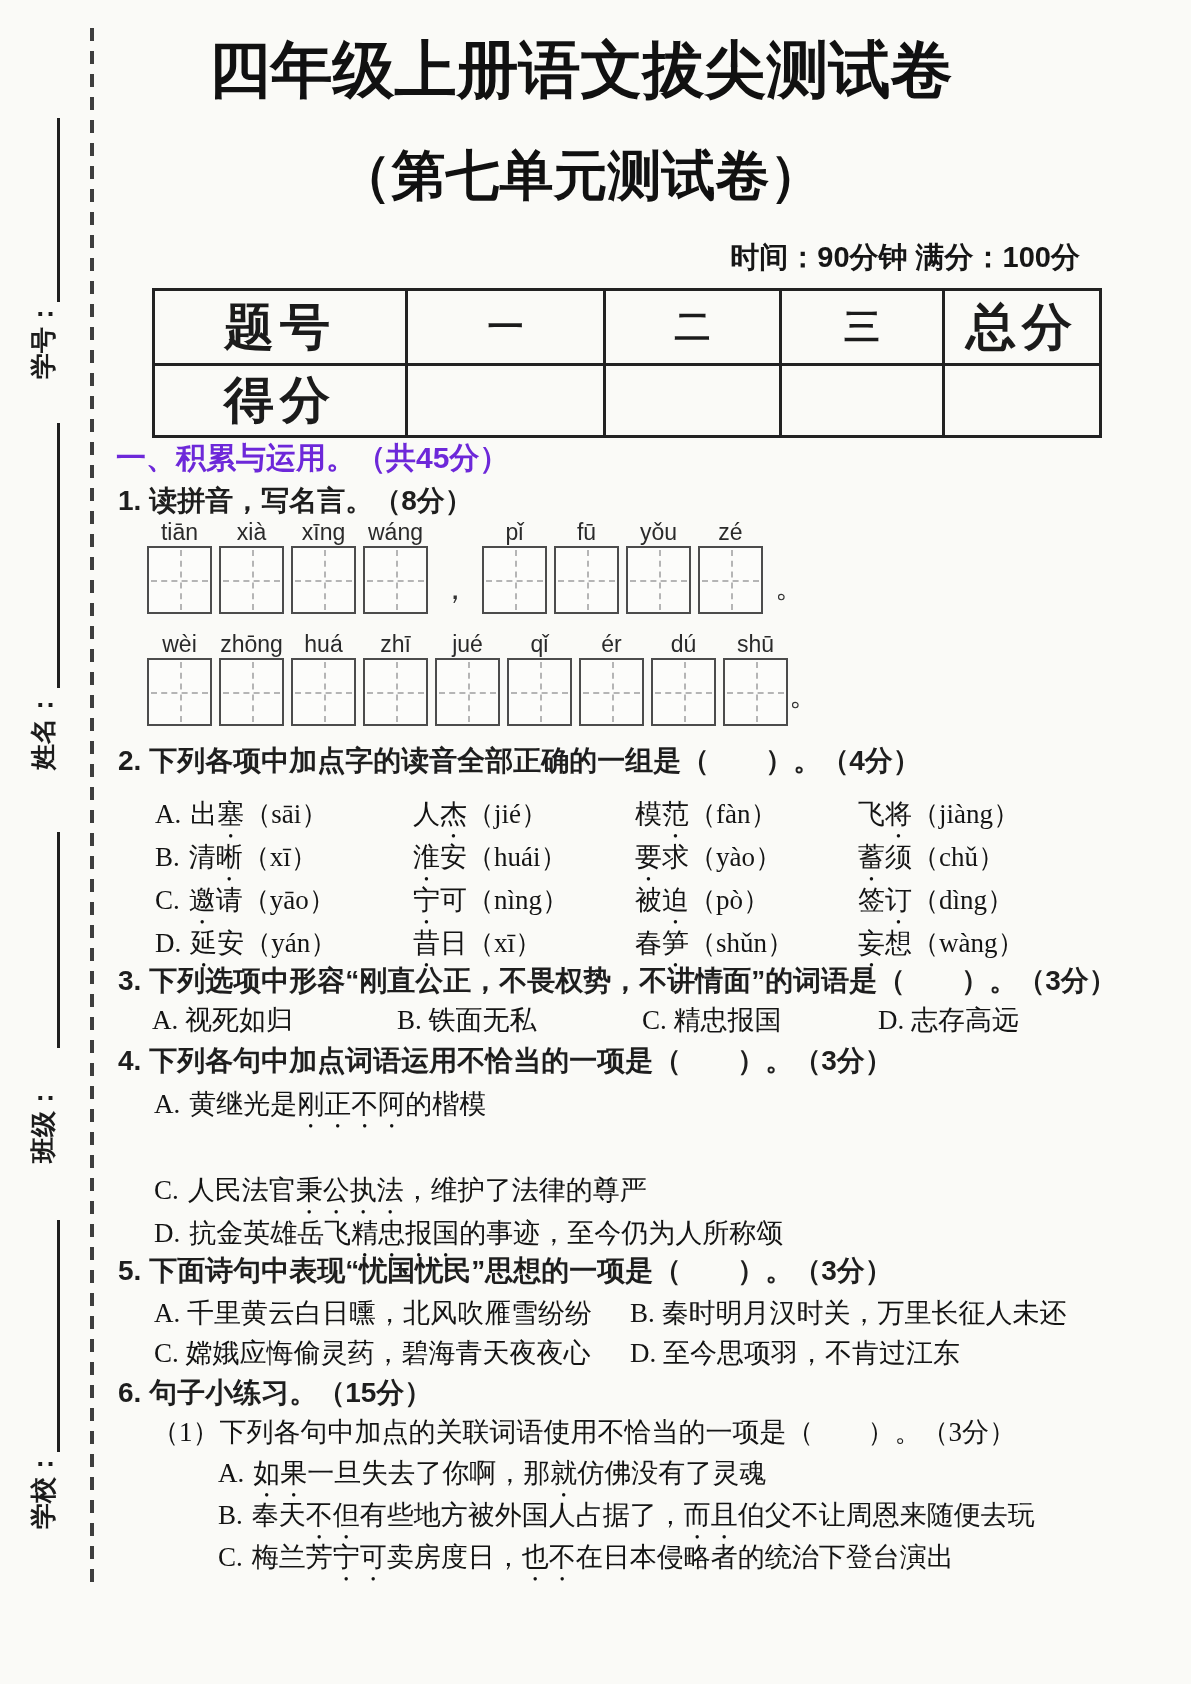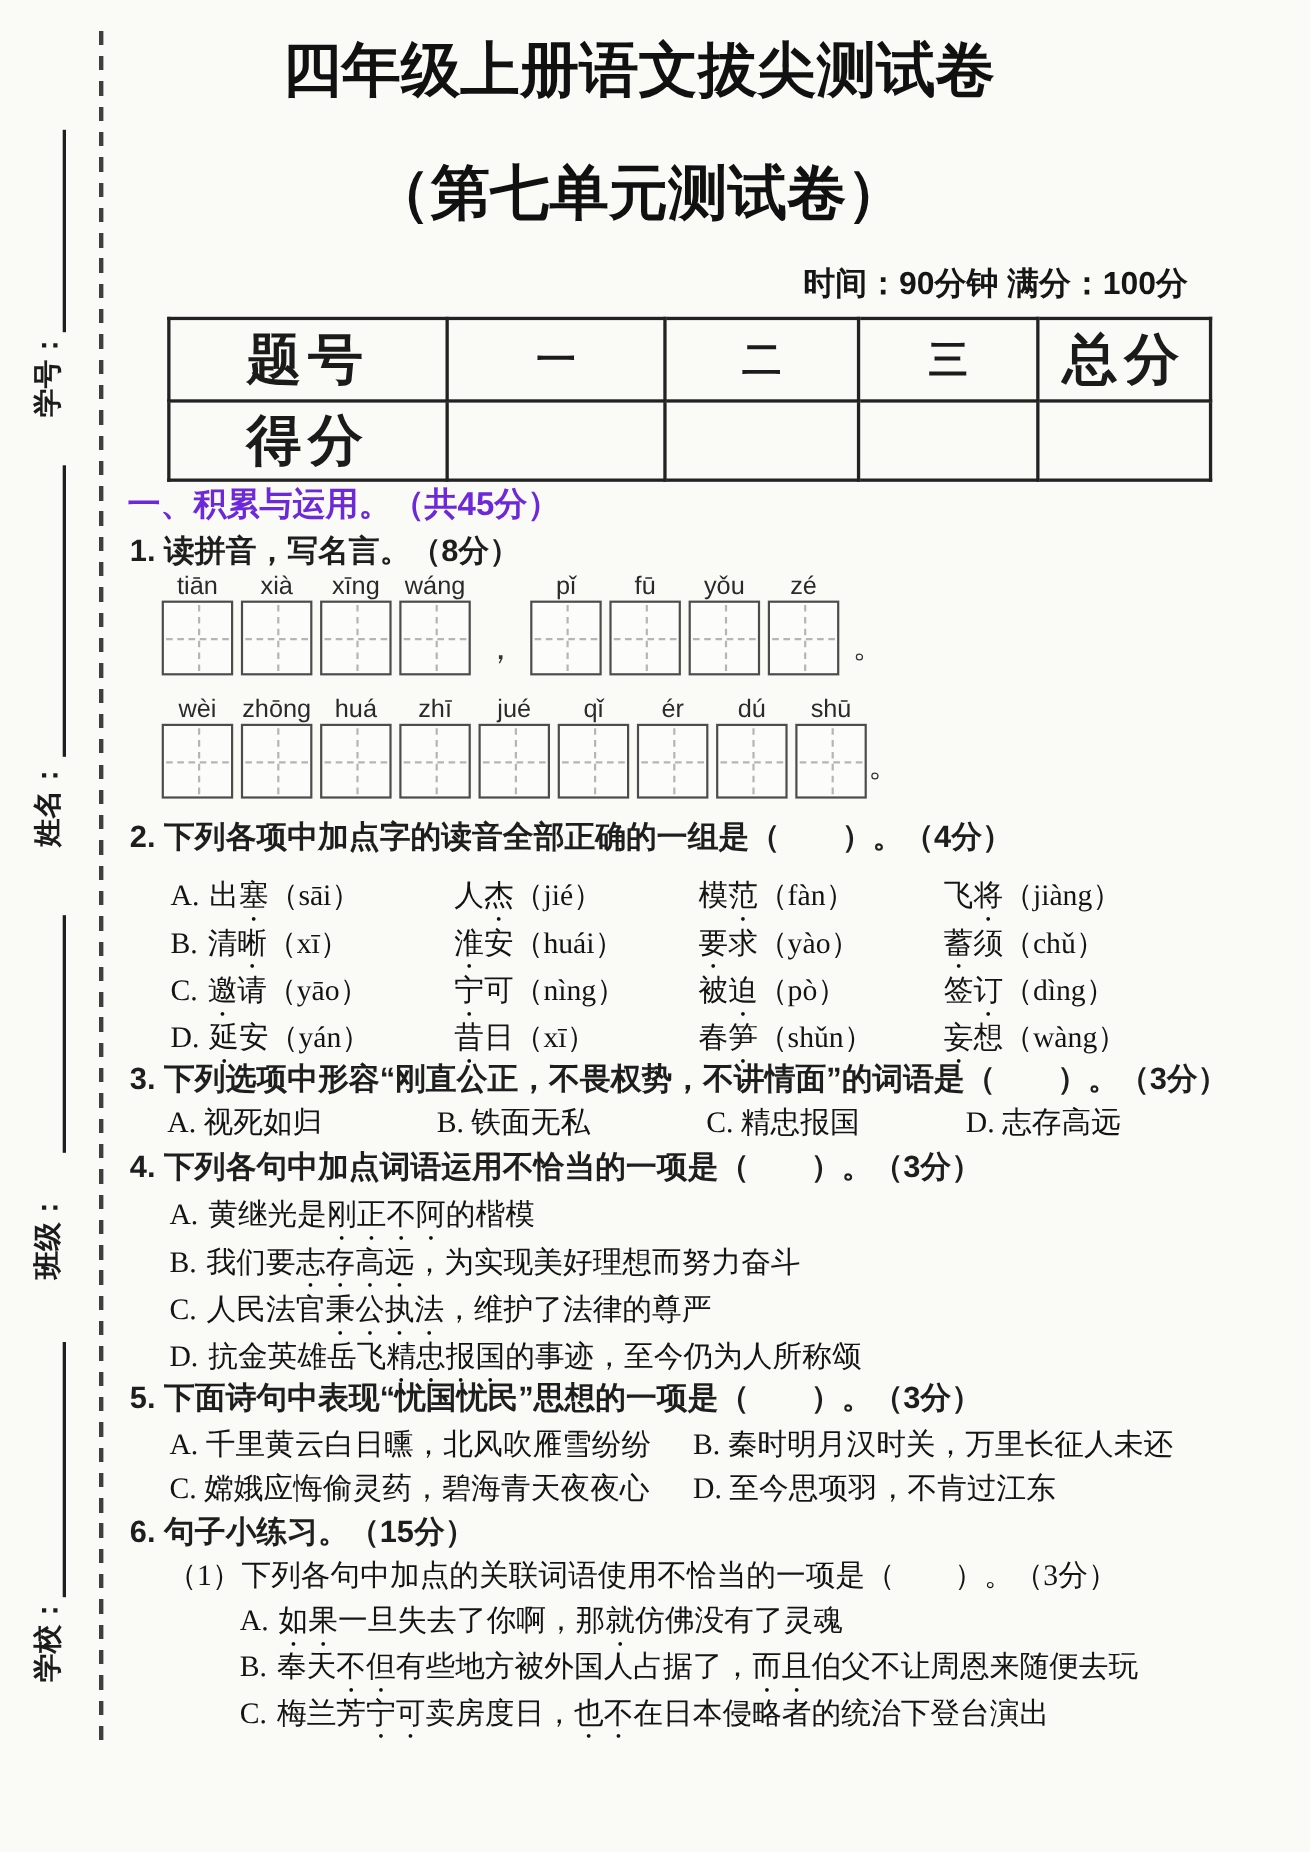--- a/index.html
+++ b/index.html
@@ -23,21 +23,21 @@
     font-size:26px; font-weight:600; white-space:nowrap;
     transform:translateY(-50%) rotate(-90deg);
     font-family:"Liberation Serif","DejaVu Serif",serif;
   }
   .pl1 { top:340px; } .pl2 { top:731px; } .pl3 { top:1124px; } .pl4 { top:1490px; }
 
   
   .title {
     position:absolute; top:28px; left:0; right:30px; text-align:center;
     font-family:"Liberation Sans","DejaVu Sans",sans-serif;
-    font-size:54px; font-weight:700; color:#111;
+    font-size:62px; font-weight:700; color:#111;
   }
   .subtitle {
     position:absolute; top:140px; left:0; right:30px; text-align:center;
     font-family:"Liberation Sans","DejaVu Sans",sans-serif;
     font-size:54px; font-weight:700; color:#111;
   }
   .meta {
     position:absolute; top:238px; right:111px;
     font-family:"Liberation Sans","DejaVu Sans",sans-serif;
     font-size:29px; font-weight:700; color:#161616;
@@ -245,21 +245,20 @@
   <div class="stem" style="top:962px;left:118px">3. 下列选项中形容“刚直公正，不畏权势，不讲情面”的词语是（　　）。（3分）</div>
   <div class="line" style="top:1002px">
     <span class="opt" style="left:152px">A. 视死如归</span>
     <span class="opt" style="left:397px">B. 铁面无私</span>
     <span class="opt" style="left:642px">C. 精忠报国</span>
     <span class="opt" style="left:878px">D. 志存高远</span>
   </div>
 
   <div class="stem" style="top:1042px;left:118px">4. 下列各句中加点词语运用不恰当的一项是（　　）。（3分）</div>
   <div class="textline" style="top:1086px;left:154px"><span class="lbl">A.</span><span>黄继光是</span><span class="dt">刚正不阿</span><span>的楷模</span></div>
-  <div class="textline" style="top:1129px;left:154px"><span class="lbl">B.</span><span>我们要</span><span class="dt">志存高远</span><span>，为实现美好理想而努力奋斗</span></div>
   <div class="textline" style="top:1172px;left:154px"><span class="lbl">C.</span><span>人民法官</span><span class="dt">秉公执法</span><span>，维护了法律的尊严</span></div>
   <div class="textline" style="top:1215px;left:154px"><span class="lbl">D.</span><span>抗金英雄岳飞</span><span class="dt">精忠报国</span><span>的事迹，至今仍为人所称颂</span></div>
 
   <div class="stem" style="top:1252px;left:118px">5. 下面诗句中表现“忧国忧民”思想的一项是（　　）。（3分）</div>
   <div class="line" style="top:1295px">
     <span class="opt" style="left:154px">A. 千里黄云白日曛，北风吹雁雪纷纷</span>
     <span class="opt" style="left:630px">B. 秦时明月汉时关，万里长征人未还</span>
   </div>
   <div class="line" style="top:1335px">
     <span class="opt" style="left:154px">C. 嫦娥应悔偷灵药，碧海青天夜夜心</span>

